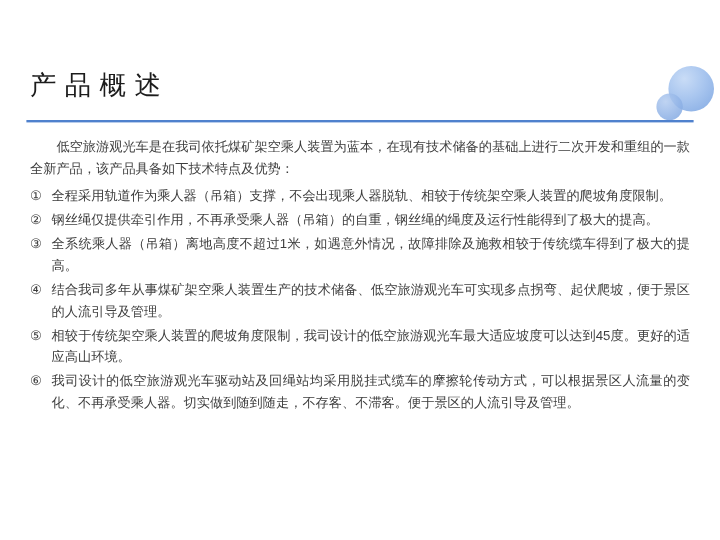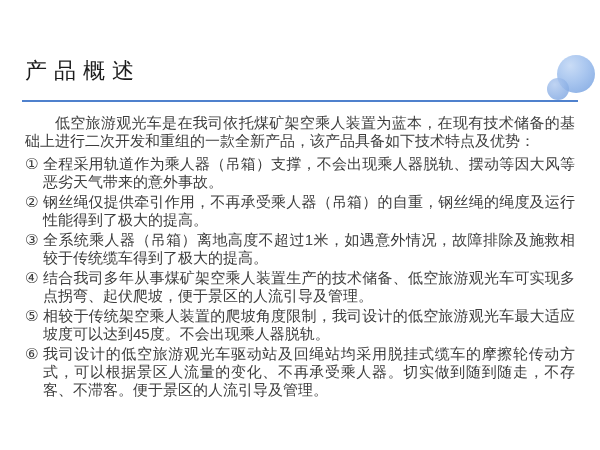--- a/index.html
+++ b/index.html
@@ -52,21 +52,21 @@
     height: 22px;
     border-radius: 50%;
     background: radial-gradient(circle at 35% 30%, #b4ccf0 0%, #8fb2e6 60%, #7aa2de 100%);
     opacity: 0.85;
   }
   .content {
     position: absolute;
     left: 25px;
     top: 114px;
     width: 550px;
-    font-size: 15px;
+    font-size: 11px;
     line-height: 18px;
     color: #3d3d3d;
     text-align: justify;
   }
   .intro {
     margin: 0 0 5px 0;
     text-indent: 2em;
   }
   .feature {
     display: flex;
@@ -91,41 +91,41 @@
 
   <div class="circle-large"></div>
   <div class="circle-small"></div>
 
   <div class="content">
 
     <p class="intro">低空旅游观光车是在我司依托煤矿架空乘人装置为蓝本，在现有技术储备的基础上进行二次开发和重组的一款全新产品，该产品具备如下技术特点及优势：</p>
 
     <div class="feature">
       <span class="feature-marker">①</span>
-      <span class="feature-text">全程采用轨道作为乘人器（吊箱）支撑，不会出现乘人器脱轨、摆动等因大风等恶劣天气带来的意外事故。</span>
+      <span class="feature-text">全程采用轨道作为乘人器（吊箱）支撑，不会出现乘人器脱轨、相较于传统架空乘人装置的爬坡角度限制。</span>
     </div>
 
     <div class="feature">
       <span class="feature-marker">②</span>
       <span class="feature-text">钢丝绳仅提供牵引作用，不再承受乘人器（吊箱）的自重，钢丝绳的绳度及运行性能得到了极大的提高。</span>
     </div>
 
     <div class="feature">
       <span class="feature-marker">③</span>
       <span class="feature-text">全系统乘人器（吊箱）离地高度不超过1米，如遇意外情况，故障排除及施救相较于传统缆车得到了极大的提高。</span>
     </div>
 
     <div class="feature">
       <span class="feature-marker">④</span>
       <span class="feature-text">结合我司多年从事煤矿架空乘人装置生产的技术储备、低空旅游观光车可实现多点拐弯、起伏爬坡，便于景区的人流引导及管理。</span>
     </div>
 
     <div class="feature">
       <span class="feature-marker">⑤</span>
-      <span class="feature-text">相较于传统架空乘人装置的爬坡角度限制，我司设计的低空旅游观光车最大适应坡度可以达到45度。不会出现乘人器脱轨。</span>
+      <span class="feature-text">相较于传统架空乘人装置的爬坡角度限制，我司设计的低空旅游观光车最大适应坡度可以达到45度。更好的适应高山环境。</span>
     </div>
 
     <div class="feature">
       <span class="feature-marker">⑥</span>
       <span class="feature-text">我司设计的低空旅游观光车驱动站及回绳站均采用脱挂式缆车的摩擦轮传动方式，可以根据景区人流量的变化、不再承受乘人器。切实做到随到随走，不存客、不滞客。便于景区的人流引导及管理。</span>
     </div>
 
   </div>
 </div>
 

